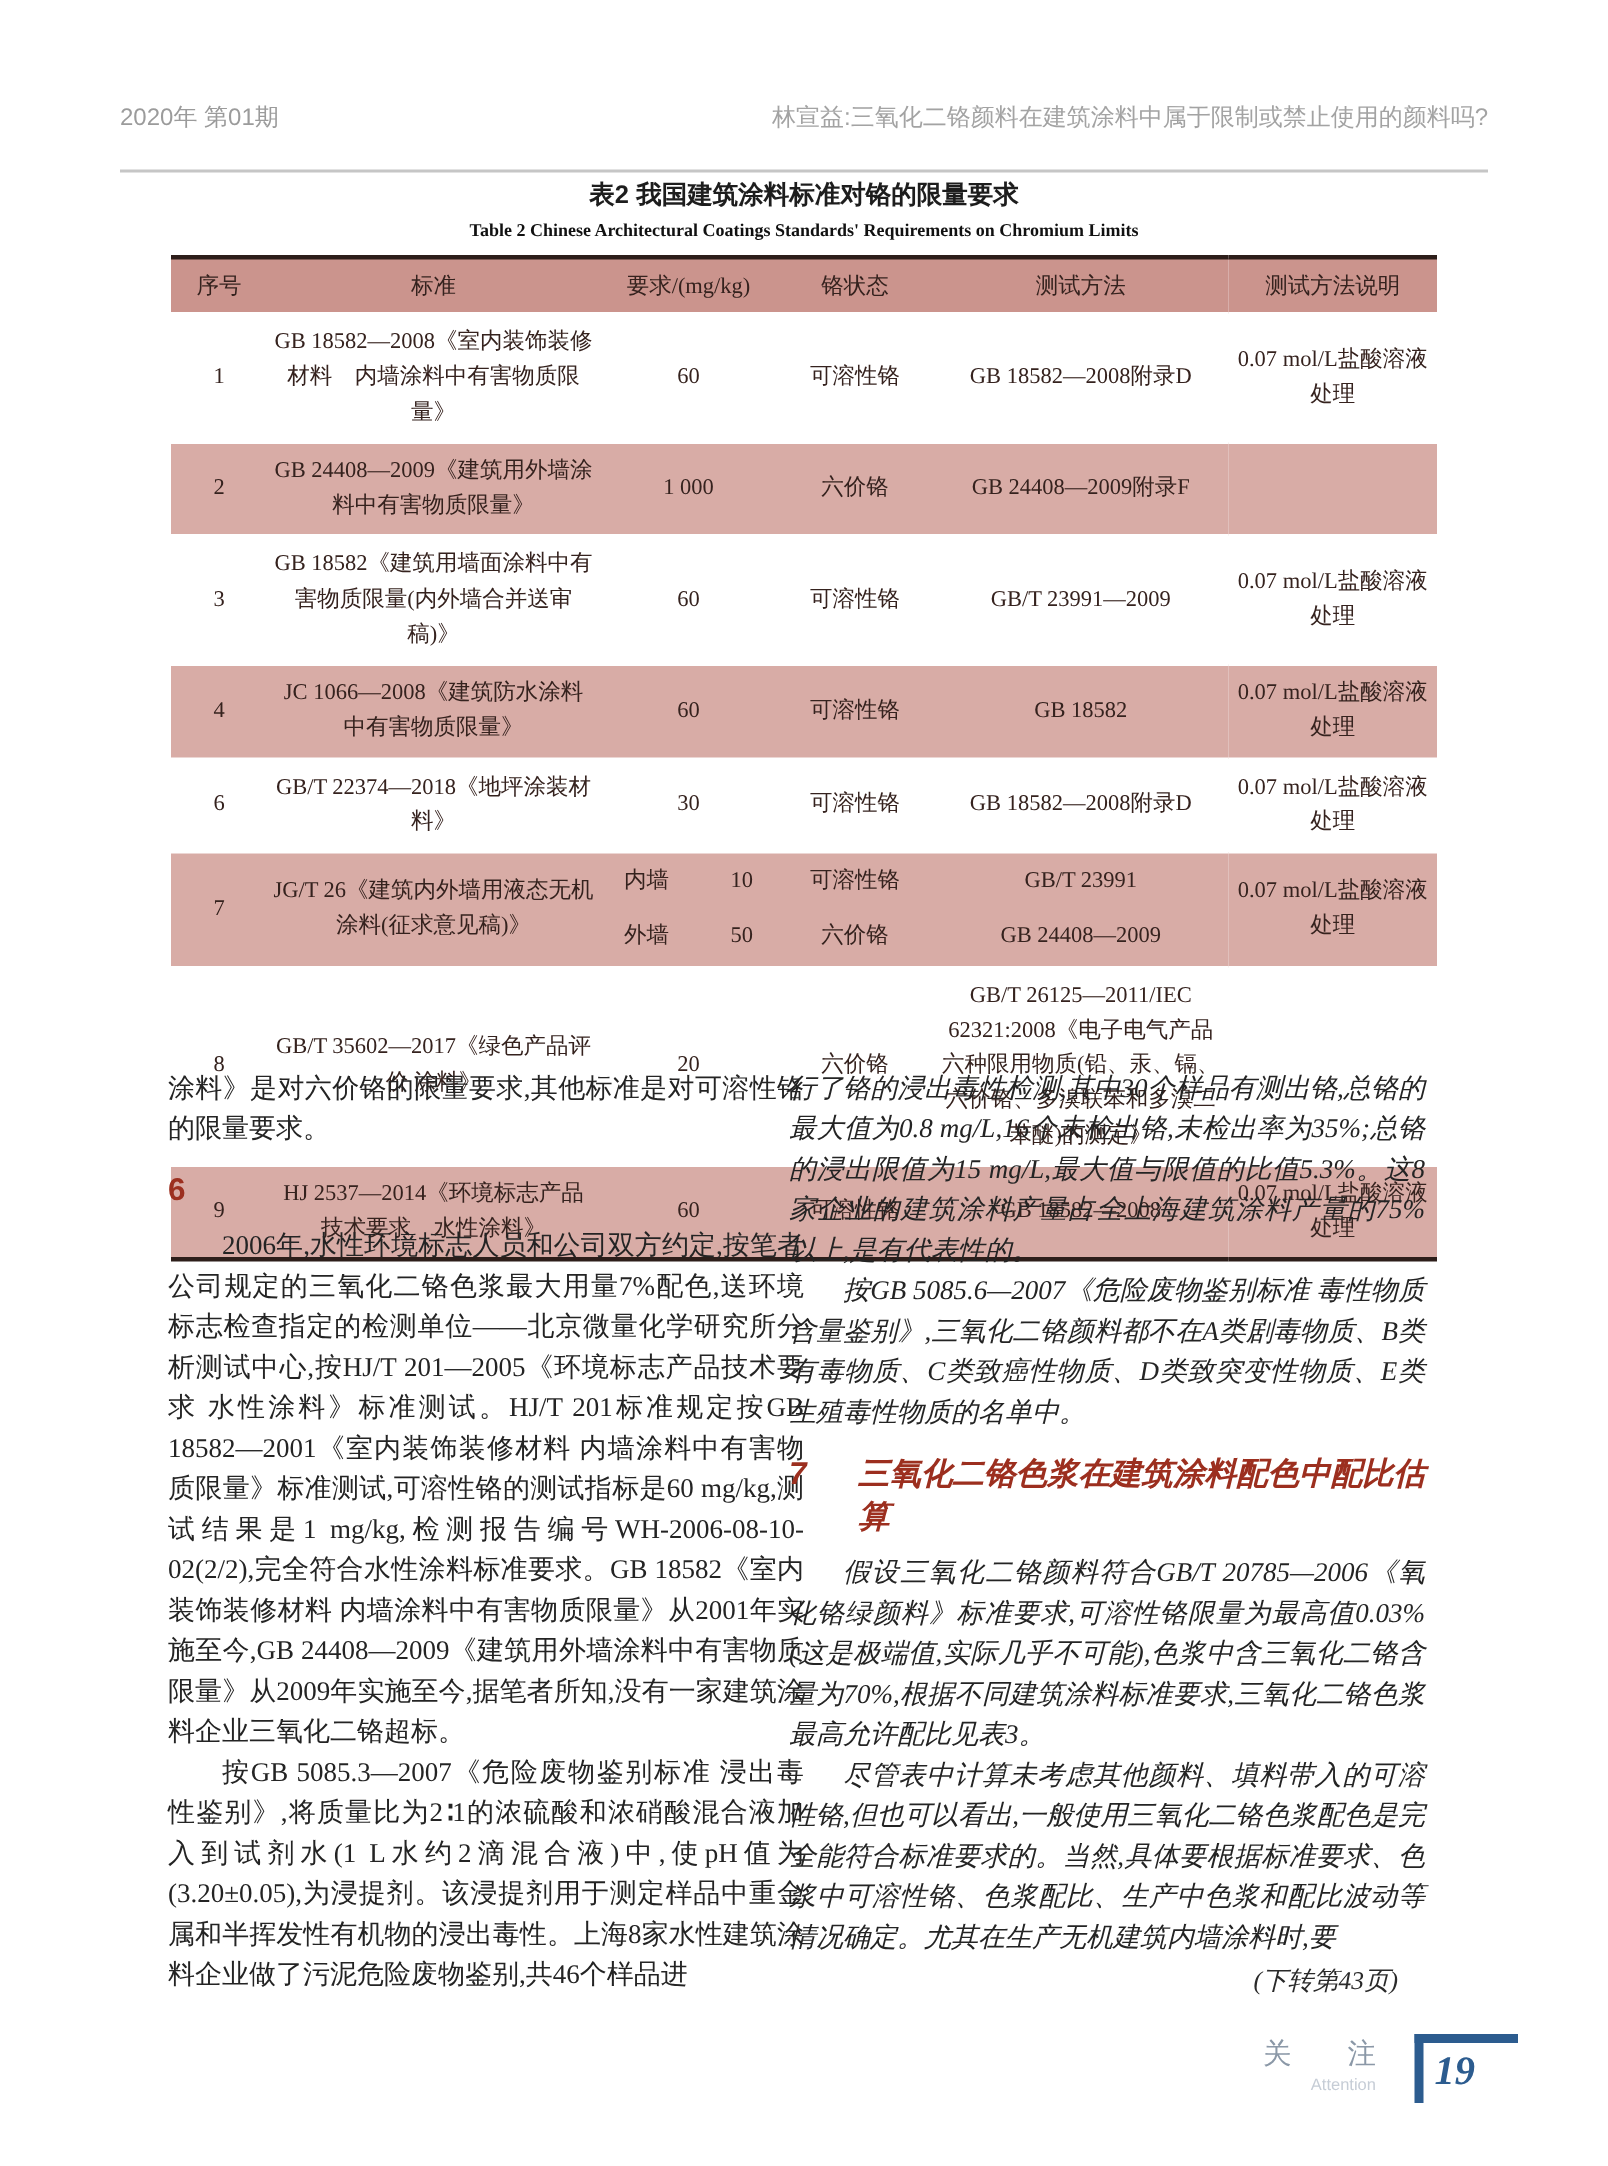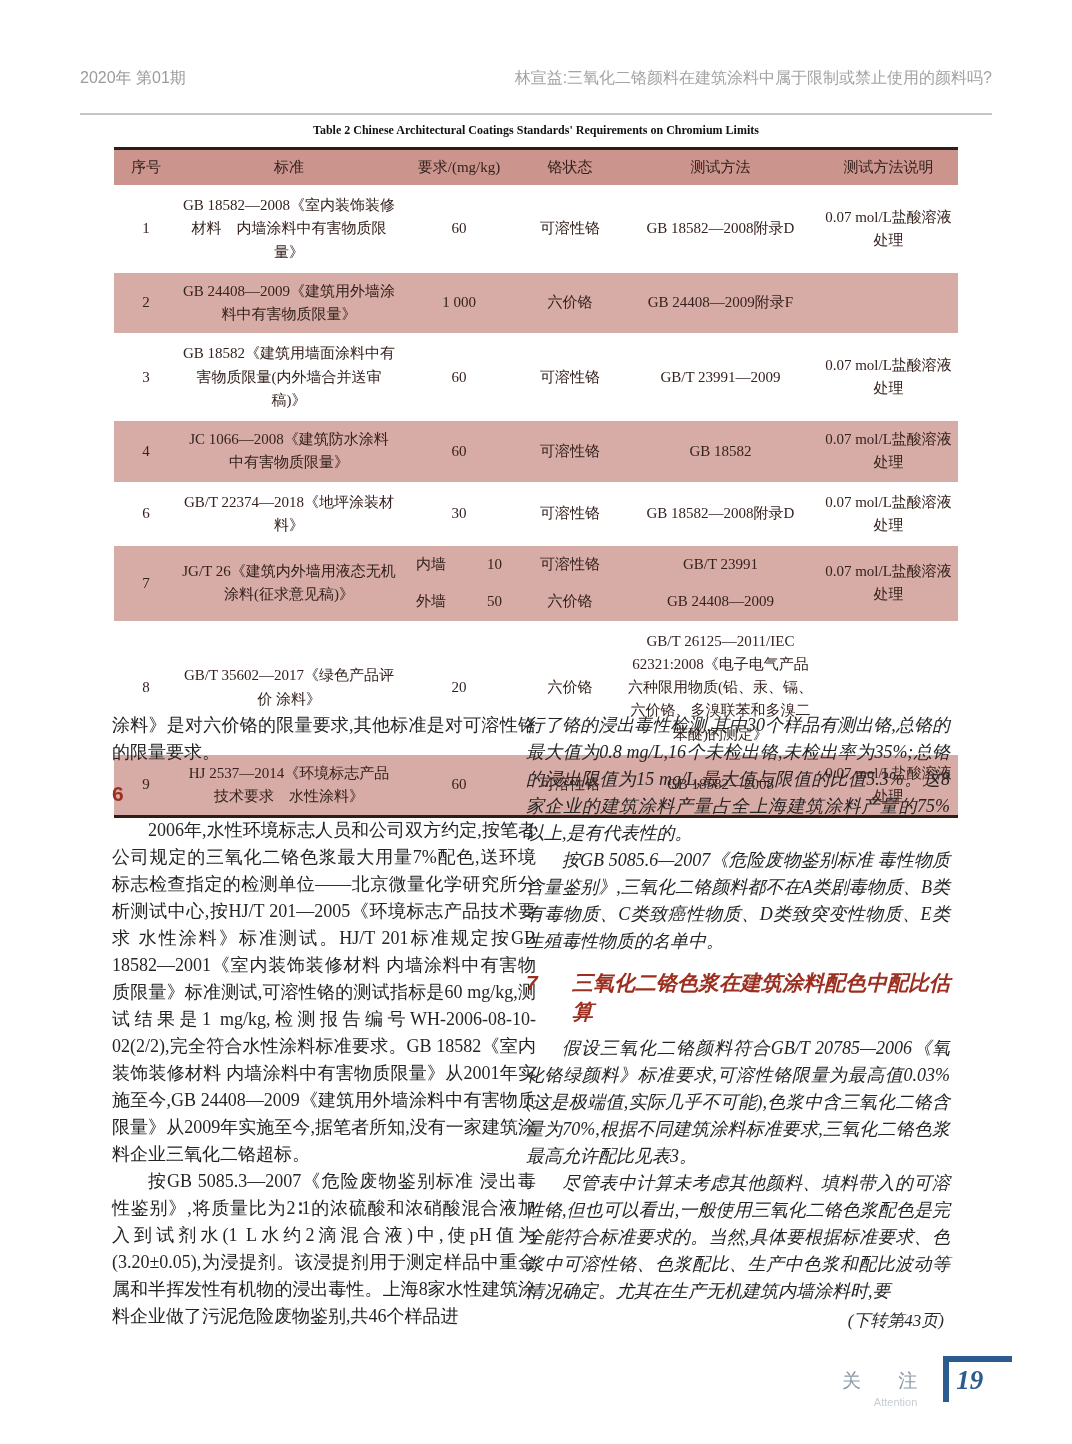--- a/index.html
+++ b/index.html
@@ -34,44 +34,45 @@
   
   .col{position:absolute;top:712px;width:424px;}
   .col.left{left:112px;}
   .col.right{left:526px;font-style:italic;}
   p.body{margin:0;font-size:18px;line-height:27px;text-align:justify;color:#242424;}
   p.body.indent{text-indent:2em;}
   .sec{display:flex;color:#9c2f1f;font-family:"Liberation Sans","DejaVu Sans",sans-serif;
        font-weight:bold;font-size:21px;line-height:29px;margin:13px 0 9px;}
   .sec .num{flex:0 0 46px;}
   .sec .txt{flex:1;}
-  p.turn-note{margin:4px 0 0;font-size:17px;text-align:right;color:#2a2a2a;padding-right:6px;}
+  p.turn-note{margin:4px 12px 0;font-size:17px;text-align:right;color:#2a2a2a;padding-right:6px;}
 
   
   .footer{position:absolute;left:842px;top:1356px;display:flex;align-items:flex-start;}
-  .f-label{margin-right:10px;margin-top:12px;text-align:right;}
+  .f-label{margin-right:10px;margin-top:0;text-align:right;}
   .f-zh{color:#8b98a7;font-size:19px;letter-spacing:16px;white-space:nowrap;
         font-family:"Liberation Sans","DejaVu Sans",sans-serif;}
   .f-en{color:#c6cdd6;font-size:11px;margin-top:2px;padding-right:16px;text-align:right;
         font-family:"Liberation Sans","DejaVu Sans",sans-serif;}
   .f-page{border-top:6px solid #2c5c8f;border-left:6px solid #2c5c8f;
           width:56px;height:40px;padding-left:7px;}
   .f-num{font-style:italic;font-weight:bold;font-size:27px;color:#2c5c8f;line-height:36px;}
 </style>
 </head>
 <body>
 
 <div class="page">
 
   <div class="runhead">
     <span>2020年 第01期</span>
     <span class="rt">林宣益:三氧化二铬颜料在建筑涂料中属于限制或禁止使用的颜料吗?</span>
   </div>
 
   <div class="tblwrap">
+    <div class="t-title-zh">表2  我国建筑涂料标准对铬的限量要求</div>
     <div class="t-title-en">Table 2   Chinese Architectural Coatings Standards' Requirements on Chromium Limits</div>
     <table class="std">
       <colgroup>
         <col style="width:64px">
           <col style="width:222px">
           <col style="width:118px">
         <col style="width:104px">
           <col style="width:197px">
           <col style="width:139px">
       </colgroup>

